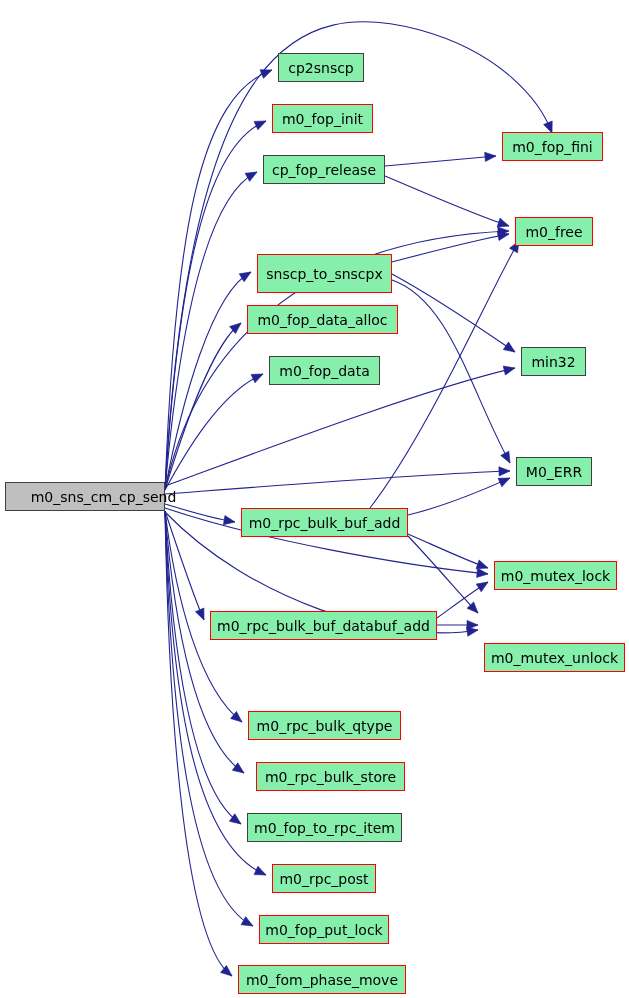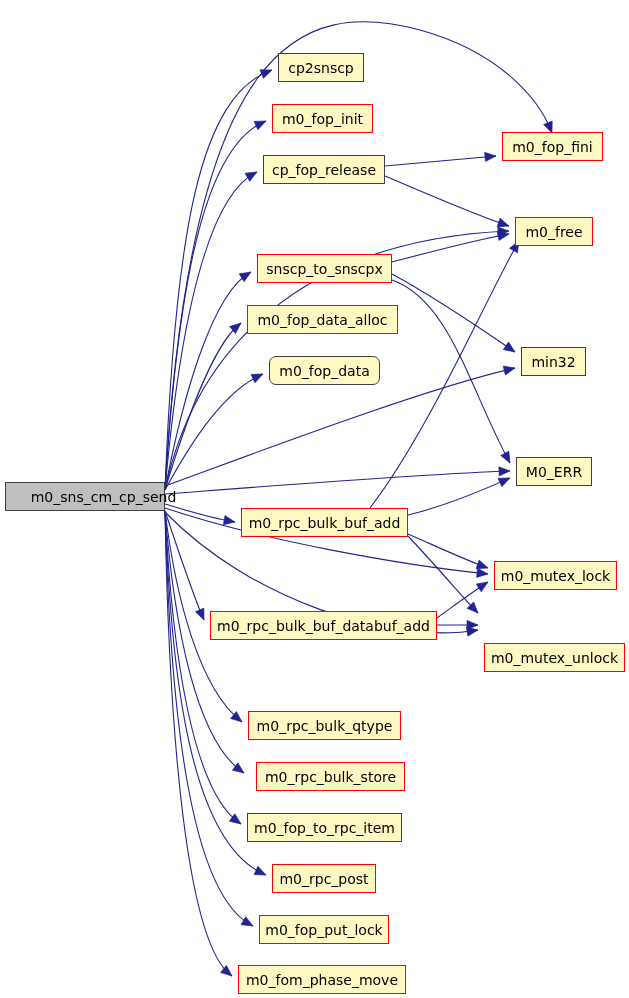--- a/index.html
+++ b/index.html
@@ -3,21 +3,21 @@
 <meta charset="utf-8">
 <style>
   html,body{margin:0;padding:0;background:#ffffff;}
   #canvas{position:relative;width:629px;height:998px;background:#ffffff;
           font-family:"DejaVu Sans","Liberation Sans",sans-serif;}
   svg#edges{position:absolute;left:0;top:0;width:629px;height:998px;}
   .edge{fill:none;stroke:#21248f;stroke-width:1.1;}
   .arrow{fill:#21248f;stroke:#21248f;stroke-width:0.6;}
   .node{position:absolute;box-sizing:border-box;display:flex;
         align-items:center;justify-content:center;
-        font-size:14px;color:#000000;white-space:nowrap;background:#fef9c3;}
+        font-size:14px;color:#000000;white-space:nowrap;background:#86efac;}
   .node.black{border:1.4px solid #404040;}
   .node.red{border:1.4px solid #ff0000;}
   .node.root{border:1.4px solid #404040;background:#bfbfbf;}
 </style>
 </head>
 <body>
 
 <div id="canvas">
   <svg id="edges" viewBox="0 0 629 998">
       <path d="M 165,490 C 190,40 300,-2 420,30 C 500,52 540,100 552,133" class="edge"></path>
@@ -89,27 +89,27 @@
       </div>
       <div class="node black" style="left: 278px; top: 53px; width: 86px; height: 29px;">
         <span>cp2snscp</span>
       </div>
       <div class="node red" style="left: 272px; top: 104px; width: 101px; height: 29px;">
         <span>m0_fop_init</span>
       </div>
       <div class="node black" style="left: 263px; top: 155px; width: 122px; height: 29px;">
         <span>cp_fop_release</span>
       </div>
-      <div class="node red" style="left: 257px; top: 254px; width: 135px; height: 29px;">
+      <div class="node red" style="left: 257px; top: 254px; width: 135px; height: 39px;">
         <span>snscp_to_snscpx</span>
       </div>
       <div class="node red" style="left: 247px; top: 305px; width: 151px; height: 29px; text-align: right;">
         <span>m0_fop_data_alloc</span>
       </div>
-      <div class="node black" style="left: 269px; top: 356px; width: 111px; height: 29px; border-radius: 7px;">
+      <div class="node black" style="left: 269px; top: 356px; width: 111px; height: 29px;">
         <span>m0_fop_data</span>
       </div>
       <div class="node red" style="left: 502px; top: 132px; width: 101px; height: 29px;">
         <span>m0_fop_fini</span>
       </div>
       <div class="node red" style="left: 515px; top: 217px; width: 78px; height: 29px;">
         <span>m0_free</span>
       </div>
       <div class="node black" style="left: 521px; top: 347px; width: 65px; height: 29px;">
         <span>min32</span>

